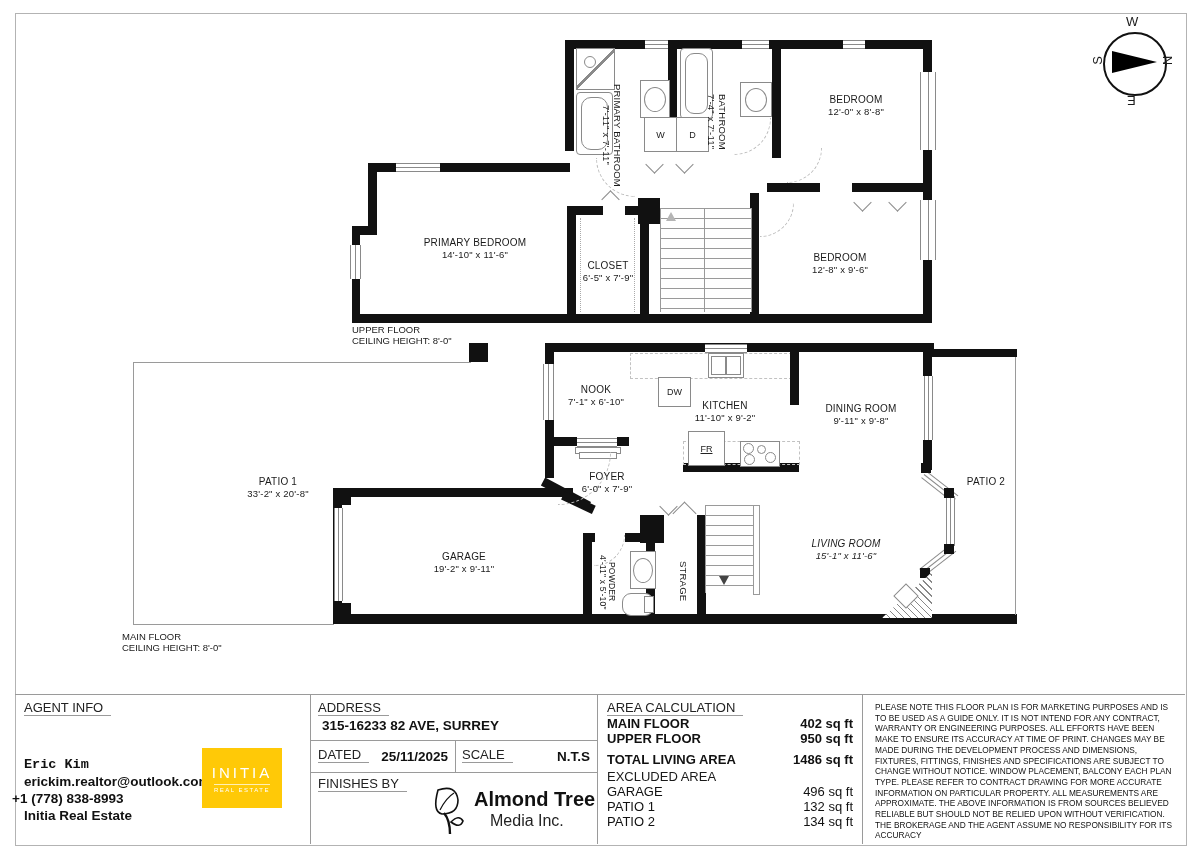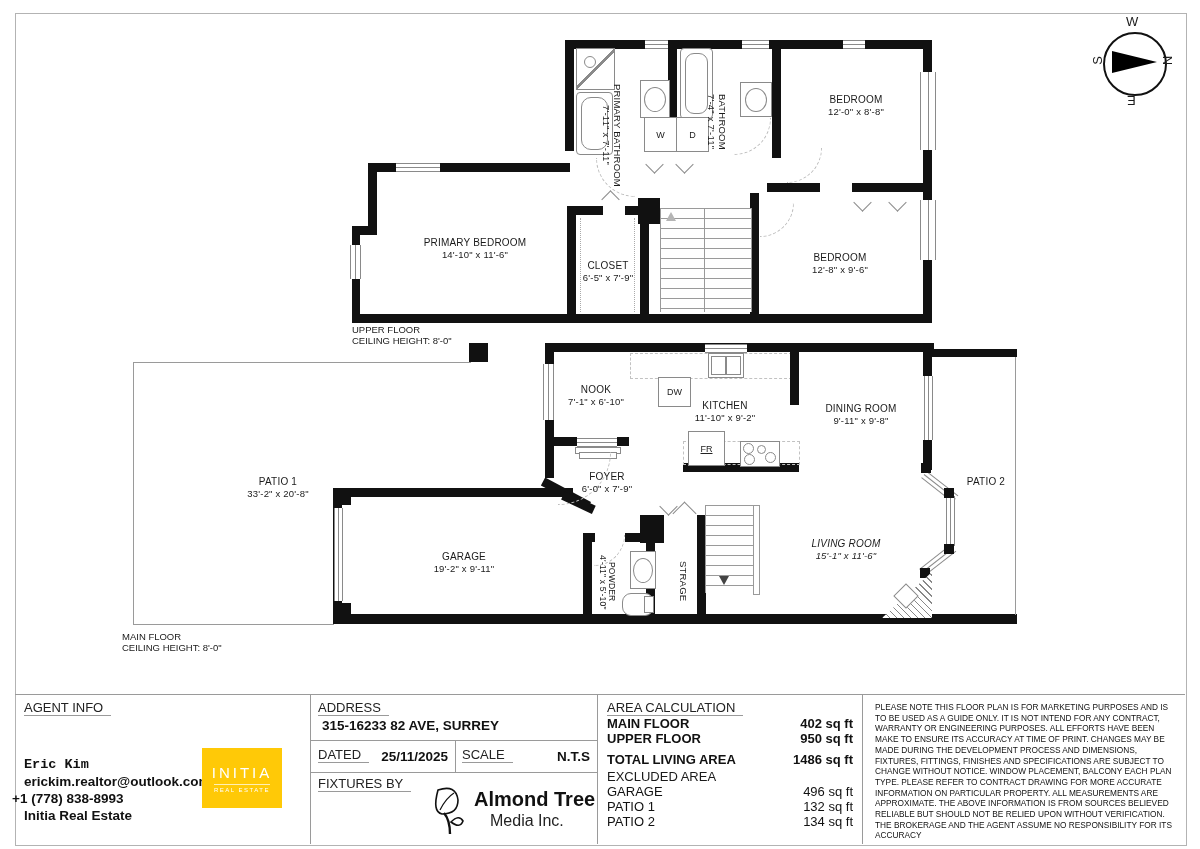--- a/index.html
+++ b/index.html
@@ -279,21 +279,21 @@
 
     <div class="abs ftr-h" style="left:318px;top:700px;">ADDRESS</div>
     <div class="abs ftr-line" style="left:322px;top:717px;">315-16233 82 AVE, SURREY</div>
     <div class="thin" style="left:310px;top:740px;width:287px;height:1px;background:#9a9a9a;"></div>
     <div class="abs ftr-h" style="left:318px;top:747px;">DATED</div>
     <div class="abs ftr-line" style="left:380px;top:748px;width:68px;text-align:right;">25/11/2025</div>
     <div class="thin" style="left:455px;top:740px;width:1px;height:32px;background:#9a9a9a;"></div>
     <div class="abs ftr-h" style="left:462px;top:747px;">SCALE</div>
     <div class="abs ftr-line" style="left:530px;top:748px;width:60px;text-align:right;">N.T.S</div>
     <div class="thin" style="left:310px;top:772px;width:287px;height:1px;background:#9a9a9a;"></div>
-    <div class="abs ftr-h" style="left:318px;top:776px;">FIXTURES BY</div>
+    <div class="abs ftr-h" style="left:318px;top:776px;">FINISHES BY</div>
     <div class="abs" style="left:428px;top:786px;width:44px;height:50px;">
       <svg width="44" height="50" viewBox="0 0 44 50">
         <path d="M10 4 Q28 -2 30 14 Q30 28 14 28 Q4 26 10 4 Z" fill="none" stroke="#111" stroke-width="1.6"></path>
         <path d="M12 24 Q18 12 26 7" fill="none" stroke="#111" stroke-width="1.2"></path>
         <path d="M22 48 Q22 34 16 27" fill="none" stroke="#111" stroke-width="2.4"></path>
         <path d="M23 36 q8 -8 12 -1 q-3 8 -12 1 Z" fill="none" stroke="#111" stroke-width="1.6"></path>
       </svg>
     </div>
     <div class="abs" style="left:474px;top:788px;font-size:20px;font-weight:bold;color:#111;">Almond Tree</div>
     <div class="abs" style="left:490px;top:812px;font-size:16px;color:#222;">Media Inc.</div>

